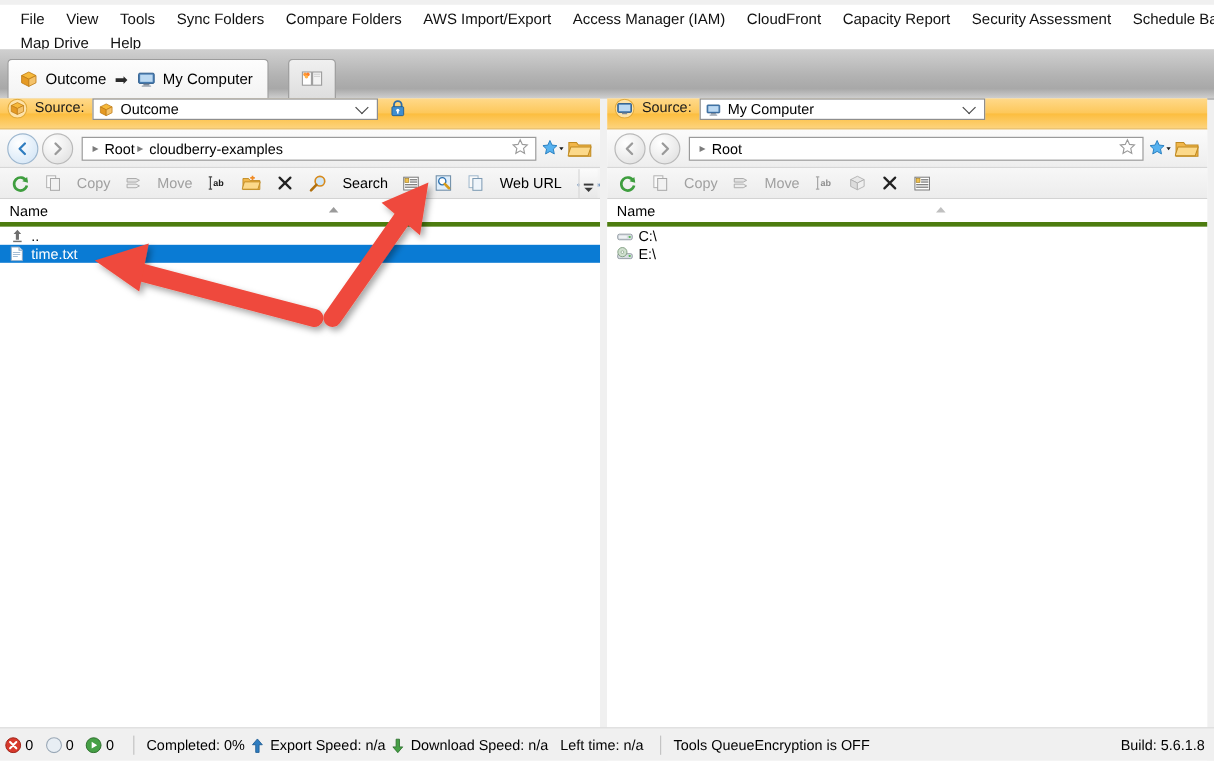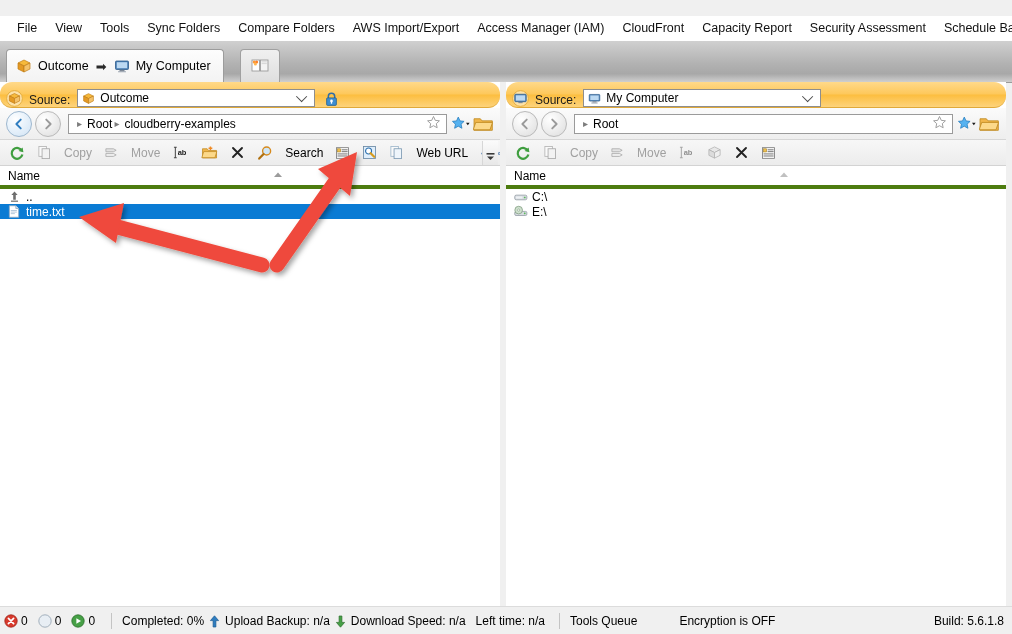--- a/index.html
+++ b/index.html
@@ -13,21 +13,21 @@
     -webkit-font-smoothing: antialiased;
   }
   #app {
     position: relative;
     width: 1012px; height: 634px;
     background: #f0f0f0;
   }
 
   
   .menubar {
-    position: absolute; left: 0; top: 16px;
+    position: absolute; left: 0; top: 4px;
     width: 1012px; height: 41px;
     background: #ffffff;
     border-bottom: 1px solid #e3e3e3;
     text-align: right;
   }
   .menurow {
     display: flex; align-items: center;
     height: 20px; padding-left: 8px;
   }
   .menurow.r1 { padding-top: 2px; }
@@ -90,23 +90,22 @@
     background: #f0f0f0;
     cursor: col-resize;
   }
 
   
   .sourcebar {
     position: relative;
     height: 25px;
     background: linear-gradient(to bottom, #ffd98a 0%, #fdc85b 48%, #fcbe3f 52%, #fdd37c 100%);
     border-bottom: 1px solid #e0a93a;
-    display: flex; align-items: flex-end;
+    display: flex; align-items: flex-start;
     padding-left: 6px;
-    border-radius: 12px;
   }
   .sourcebar .lbl {
     font-size: 12px; margin: 0 7px 0 6px; color: #1a1a1a;
   }
   .combo {
     position: relative;
     height: 18px; box-sizing: border-box;
     background: #ffffff;
     border: 1px solid #8e8e8e;
     display: flex; align-items: center;
@@ -687,33 +686,33 @@
     </div>
 
     <div class="sb-sep"></div>
 
     <span class="sb-item">Completed: 0%</span>
     <span style="margin:0 5px;display:flex;">
       <svg width="11" height="13" viewBox="0 0 11 13">
         <polygon points="5.5,0.8 9.6,5.6 6.9,5.6 6.9,12 4.1,12 4.1,5.6 1.4,5.6" fill="#2f7dc0" stroke="#1d5b91" stroke-width="0.7"></polygon>
       </svg>
     </span>
-    <span class="sb-item">Upload Backup: n/a</span>
+    <span class="sb-item">Export Speed: n/a</span>
     <span style="margin:0 5px;display:flex;">
       <svg width="11" height="13" viewBox="0 0 11 13">
         <polygon points="5.5,12.2 1.4,7.4 4.1,7.4 4.1,1 6.9,1 6.9,7.4 9.6,7.4" fill="#46a046" stroke="#2c6e2c" stroke-width="0.7"></polygon>
       </svg>
     </span>
     <span class="sb-item">Download Speed: n/a</span>
     <span class="sb-item" style="margin-left:10px;">Left time: n/a</span>
 
     <div class="sb-sep" style="margin-left:14px;"></div>
 
     <span class="sb-item link">Tools Queue</span>
-    <span class="sb-item" style="margin-left:42px;">Encryption is OFF</span>
+    <span class="sb-item" style="">Encryption is OFF</span>
     <span class="sb-item sb-right">Build: 5.6.1.8</span>
   </div>
 
   <svg class="annotations" viewBox="0 0 1012 634">
     <defs>
       <filter id="ashadow" x="-50%" y="-50%" width="220%" height="220%">
         <feDropShadow dx="2.5" dy="3" stdDeviation="2.5" flood-color="#000000" flood-opacity="0.35"></feDropShadow>
       </filter>
     </defs>
 

